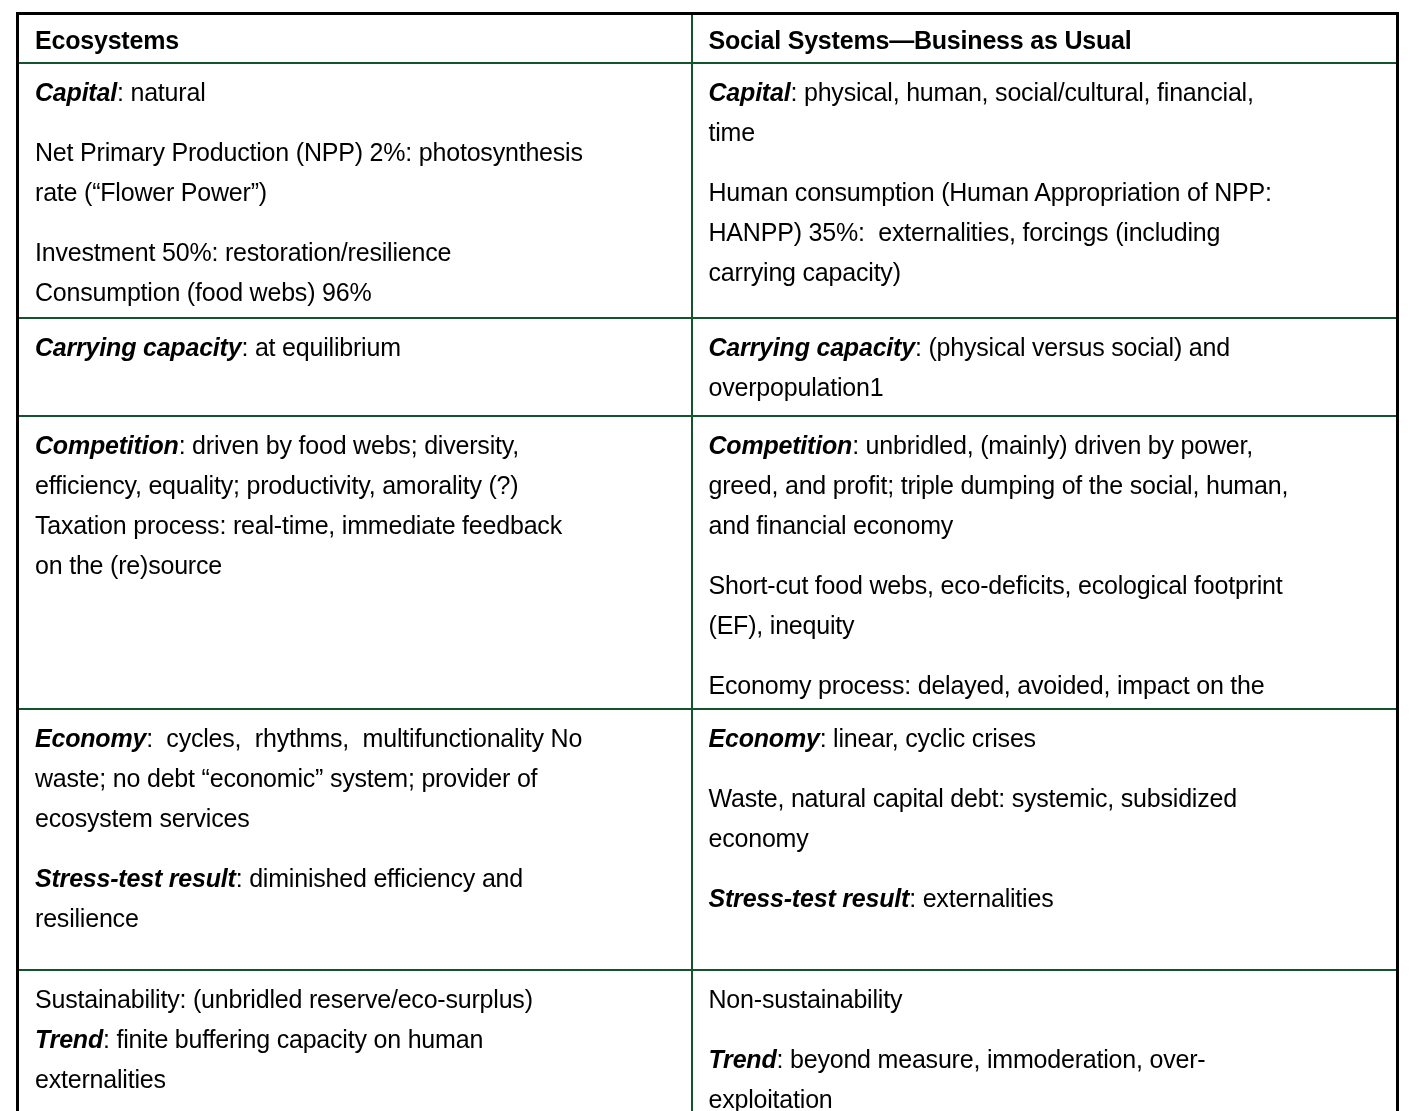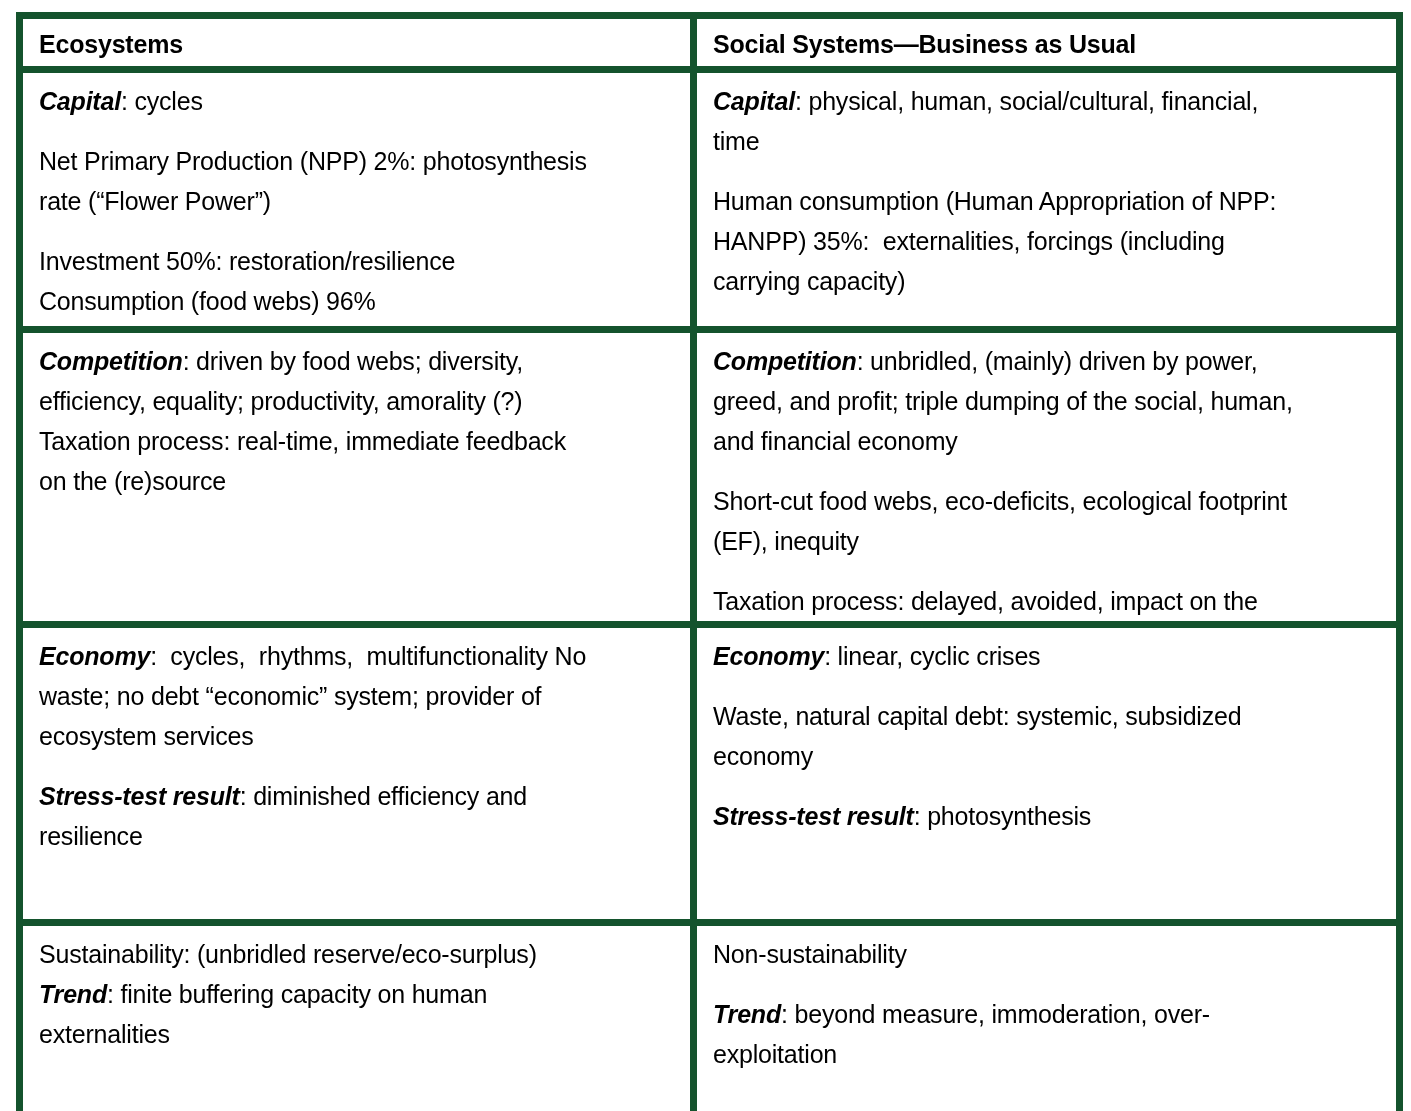--- a/index.html
+++ b/index.html
@@ -13,21 +13,21 @@
   table.cmp {
     position: absolute; left: 16px; top: 12px;
     width: 1380px;
     border-collapse: collapse;
     table-layout: fixed;
     border: 3px solid #000;
   }
   col.col-left  { width: 674px; }
   col.col-right { width: 706px; }
   th, td {
-    border: 7px solid #14532d;
+    border: 2px solid #14532d;
     vertical-align: top;
     text-align: left;
     padding: 8px 16px 0 16px;
     font-size: 25px;
     letter-spacing: -0.2px;
     line-height: 40px;
     overflow: hidden;
   }
   thead th { height: 42px; font-weight: bold; padding-top: 5px; }
   tbody tr:nth-child(1) td { height: 245px; }
@@ -50,63 +50,72 @@
     </colgroup>
     <thead>
       <tr>
         <th>Ecosystems</th>
         <th>Social Systems—Business as Usual</th>
       </tr>
     </thead>
     <tbody>
         <tr>
           <td>
-            <div class="line"><span class="bi">Capital</span><span>: cycles</span></div>
+            <div class="line"><span class="bi">Capital</span><span>: natural</span></div>
             <div class="line gap"><span>Net Primary Production (NPP) 2%: photosynthesis</span></div>
             <div class="line"><span>rate (“Flower Power”)</span></div>
             <div class="line gap"><span>Investment 50%: restoration/resilience</span></div>
             <div class="line"><span>Consumption (food webs) 96%</span></div>
           </td>
           <td>
             <div class="line"><span class="bi">Capital</span><span>: physical, human, social/cultural, financial,</span></div>
             <div class="line"><span>time</span></div>
             <div class="line gap"><span>Human consumption (Human Appropriation of NPP:</span></div>
             <div class="line"><span>HANPP) 35%:  externalities, forcings (including</span></div>
             <div class="line"><span>carrying capacity)</span></div>
           </td>
         </tr>
         <tr>
           <td>
+            <div class="line"><span class="bi">Carrying capacity</span><span>: at equilibrium</span></div>
+          </td>
+          <td>
+            <div class="line"><span class="bi">Carrying capacity</span><span>: (physical versus social) and</span></div>
+            <div class="line"><span>overpopulation1</span></div>
+          </td>
+        </tr>
+        <tr>
+          <td>
             <div class="line"><span class="bi">Competition</span><span>: driven by food webs; diversity,</span></div>
             <div class="line"><span>efficiency, equality; productivity, amorality (?)</span></div>
             <div class="line"><span>Taxation process: real-time, immediate feedback</span></div>
             <div class="line"><span>on the (re)source</span></div>
           </td>
           <td>
             <div class="line"><span class="bi">Competition</span><span>: unbridled, (mainly) driven by power,</span></div>
             <div class="line"><span>greed, and profit; triple dumping of the social, human,</span></div>
             <div class="line"><span>and financial economy</span></div>
             <div class="line gap"><span>Short-cut food webs, eco-deficits, ecological footprint</span></div>
             <div class="line"><span>(EF), inequity</span></div>
-            <div class="line gap"><span>Taxation process: delayed, avoided, impact on the</span></div>
+            <div class="line gap"><span>Economy process: delayed, avoided, impact on the</span></div>
           </td>
         </tr>
         <tr>
           <td>
             <div class="line"><span class="bi">Economy</span><span>:  cycles,  rhythms,  multifunctionality No</span></div>
             <div class="line"><span>waste; no debt “economic” system; provider of</span></div>
             <div class="line"><span>ecosystem services</span></div>
             <div class="line gap"><span class="bi">Stress-test result</span><span>: diminished efficiency and</span></div>
             <div class="line"><span>resilience</span></div>
           </td>
           <td>
             <div class="line"><span class="bi">Economy</span><span>: linear, cyclic crises</span></div>
             <div class="line gap"><span>Waste, natural capital debt: systemic, subsidized</span></div>
             <div class="line"><span>economy</span></div>
-            <div class="line gap"><span class="bi">Stress-test result</span><span>: photosynthesis</span></div>
+            <div class="line gap"><span class="bi">Stress-test result</span><span>: externalities</span></div>
           </td>
         </tr>
         <tr>
           <td>
             <div class="line"><span>Sustainability: (unbridled reserve/eco-surplus)</span></div>
             <div class="line"><span class="bi">Trend</span><span>: finite buffering capacity on human</span></div>
             <div class="line"><span>externalities</span></div>
           </td>
           <td>
             <div class="line"><span>Non-sustainability</span></div>

